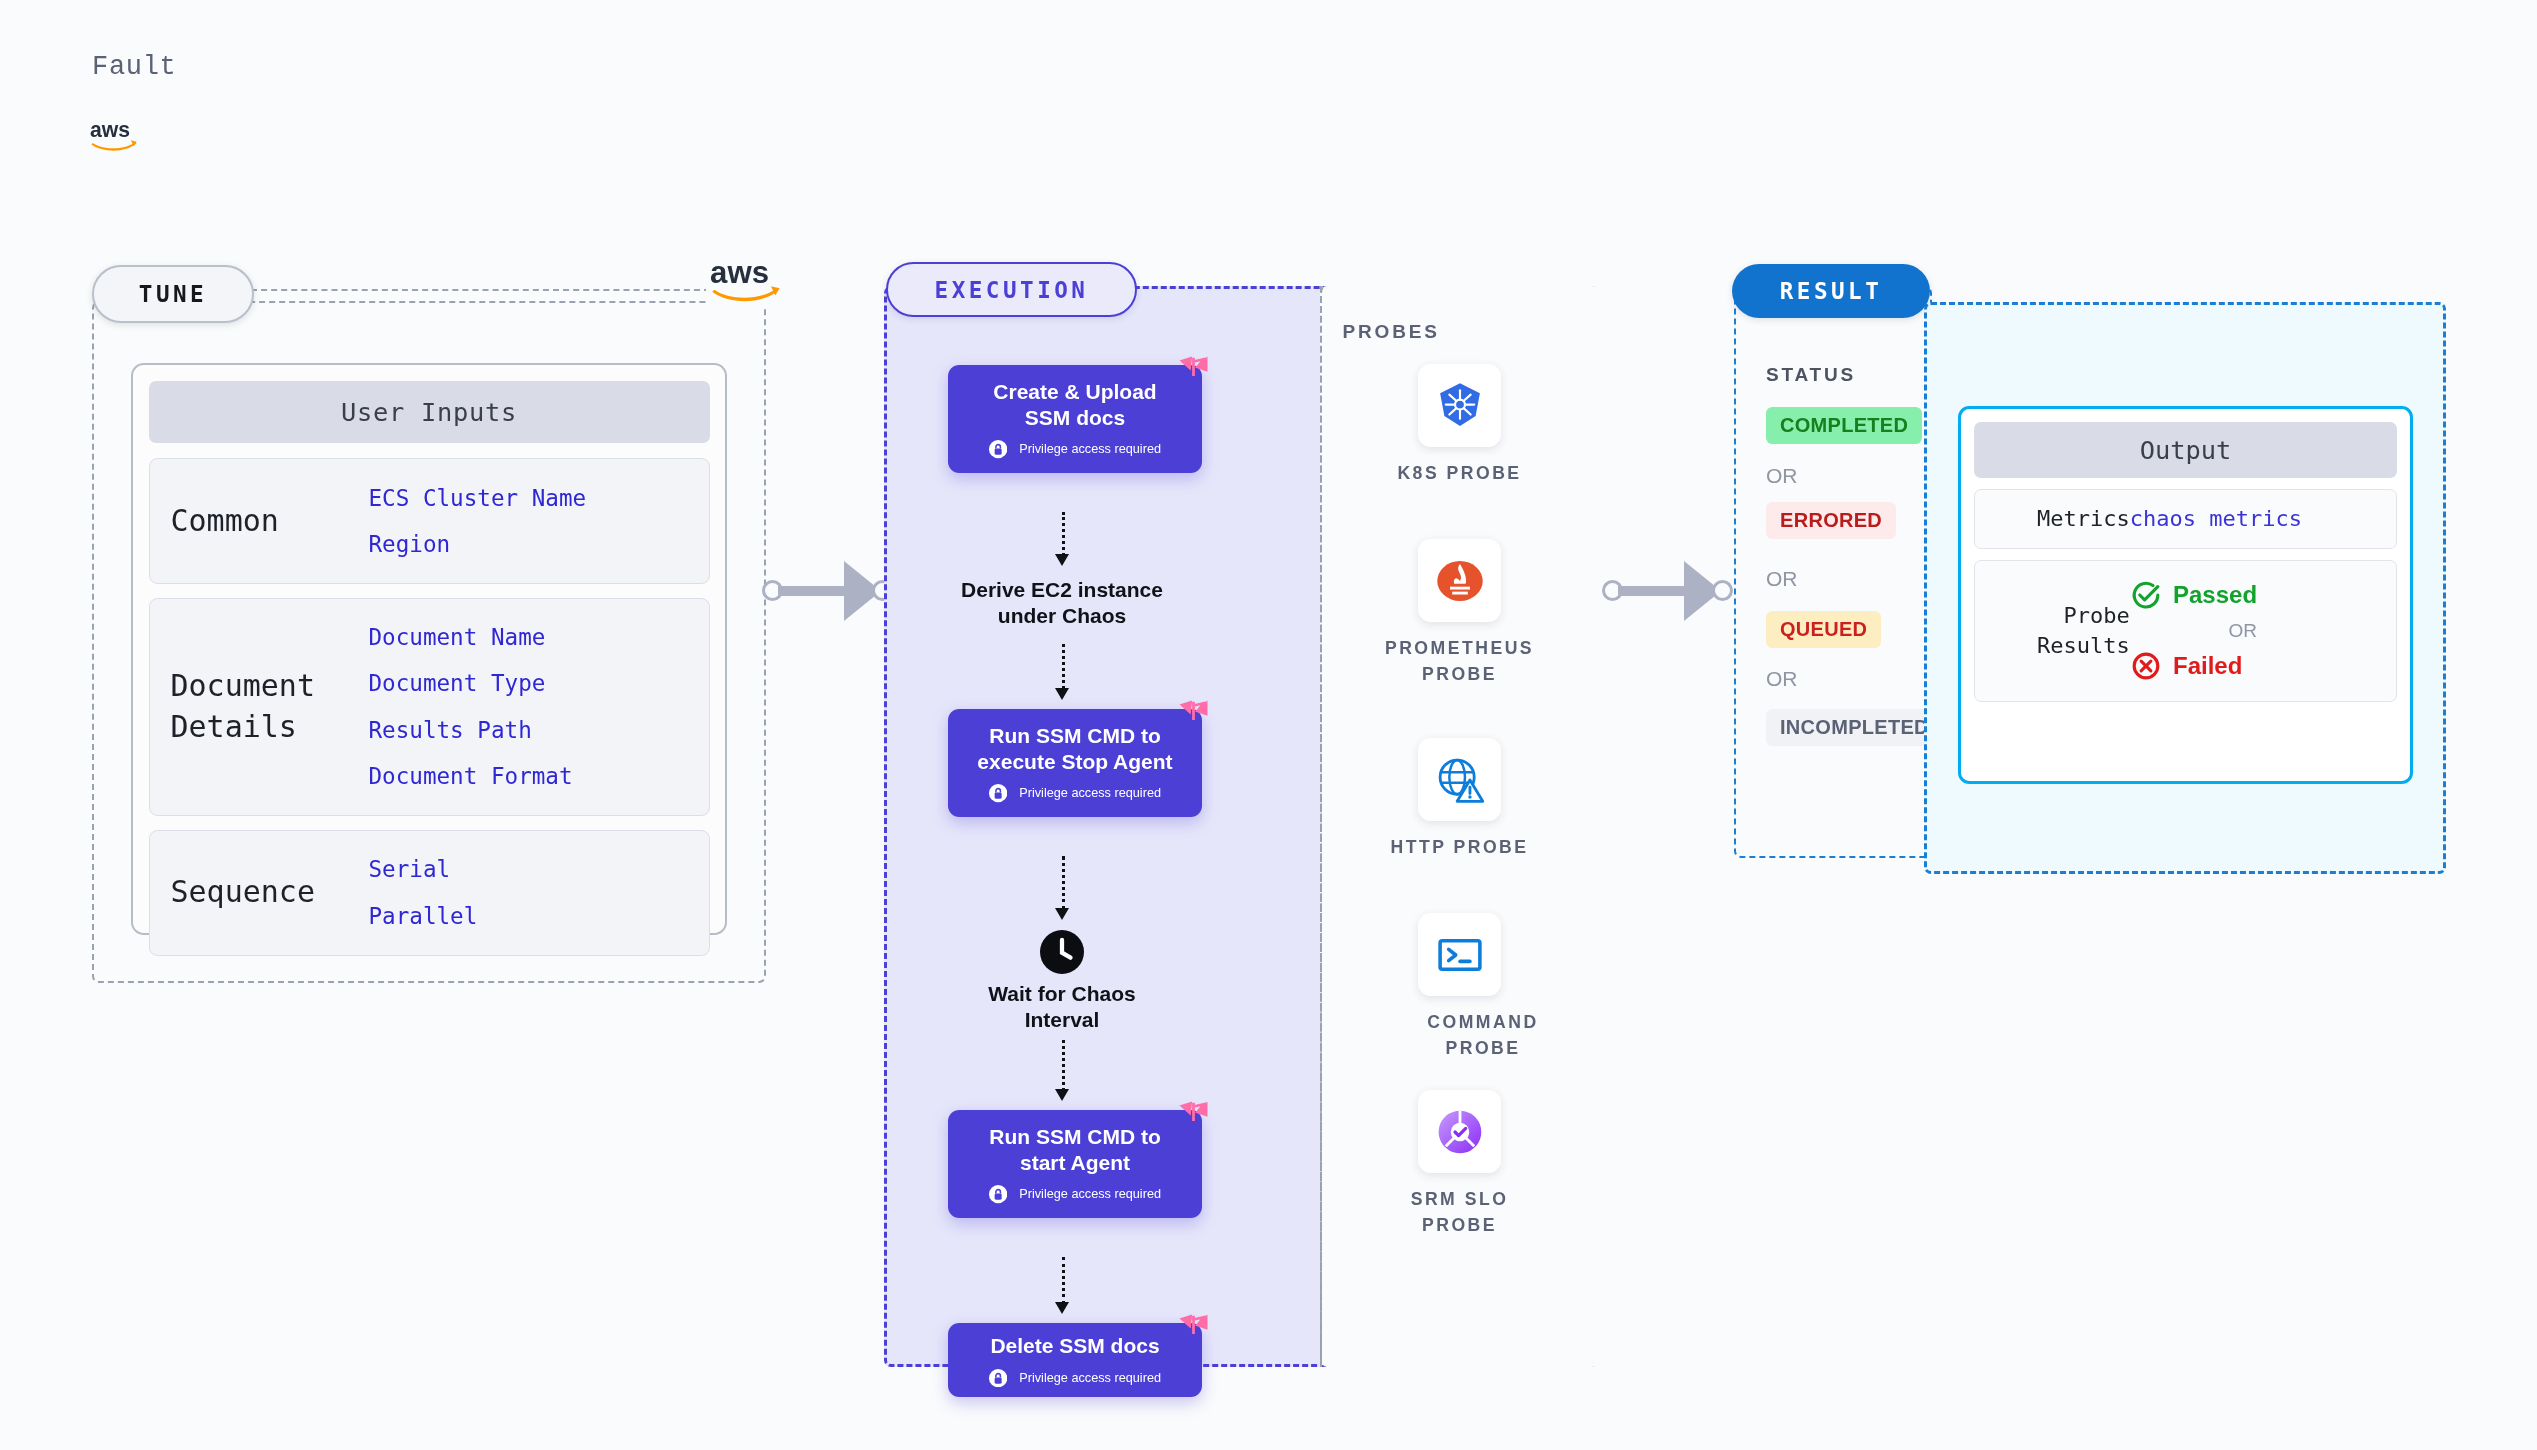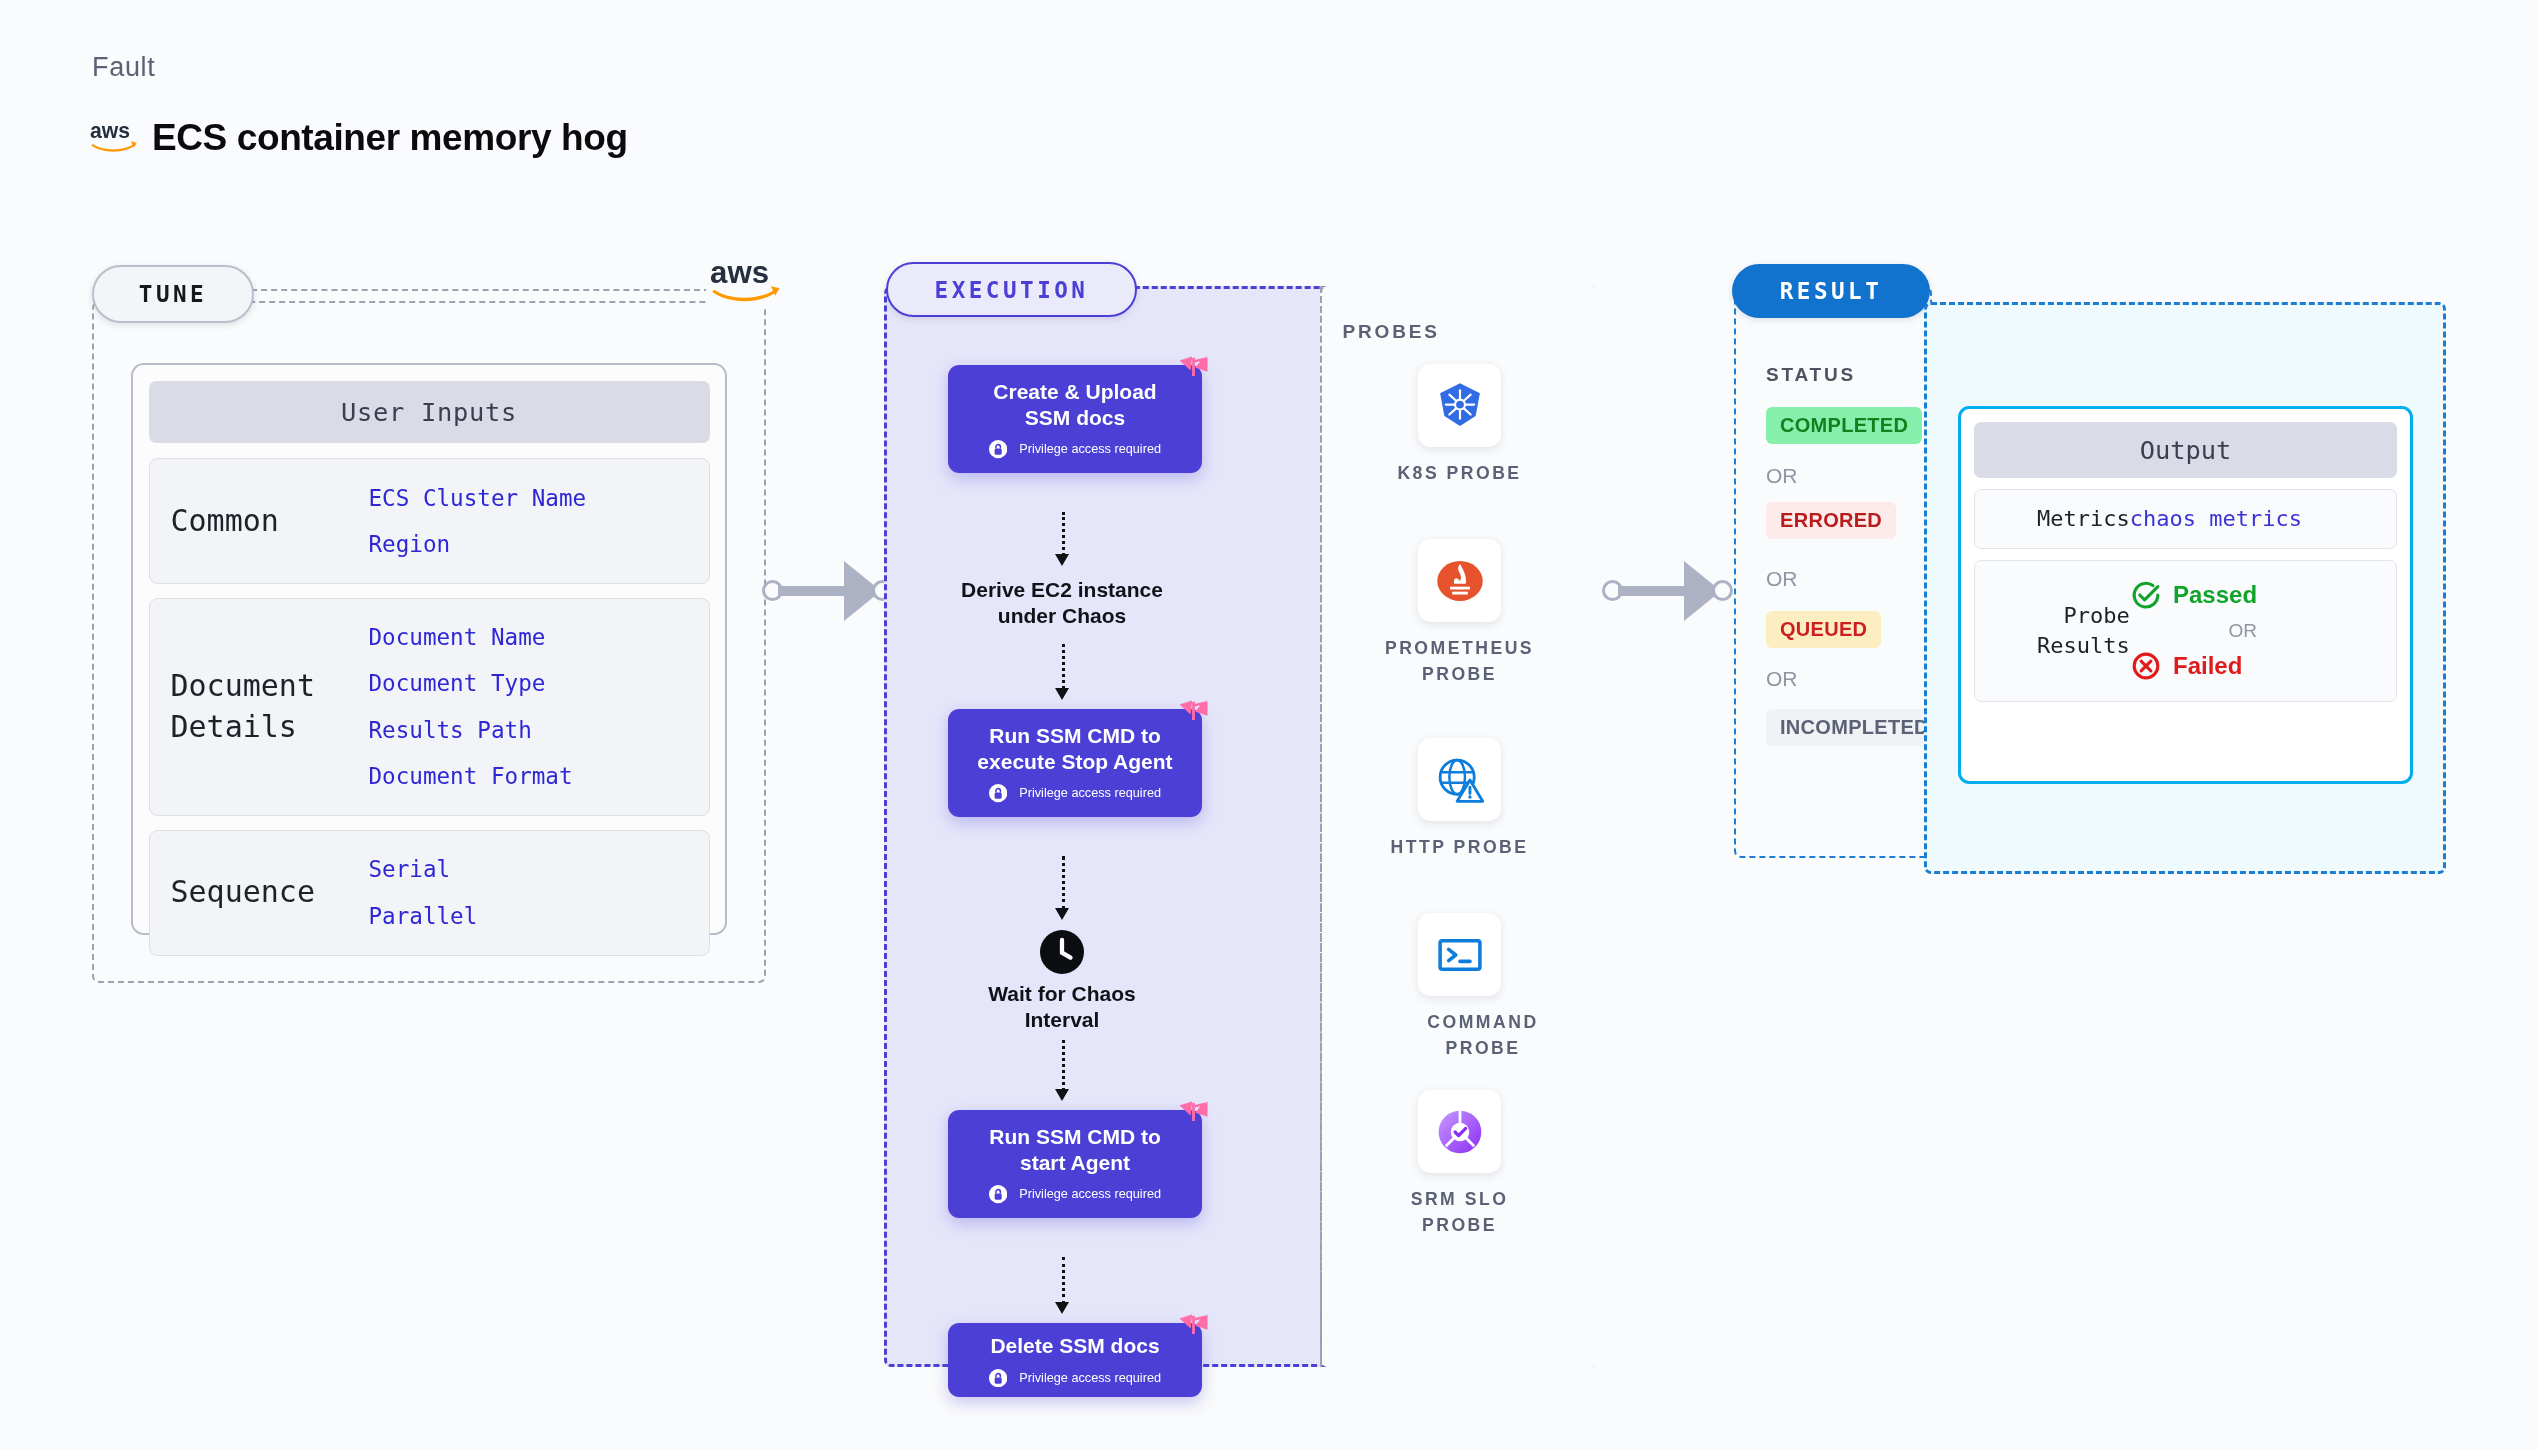--- a/index.html
+++ b/index.html
@@ -7,21 +7,21 @@
     width: 2538px; height: 1451px;
     background: #fafbfc;
     font-family: "Liberation Sans", sans-serif;
     overflow: hidden;
   }
   #root { position: relative; width: 2538px; height: 1451px; }
 
   
   .fault-label {
     position: absolute; left: 92px; top: 52px;
-    font-family: Liberation Sans, sans-serif;
+    font-family: Liberation Mono, monospace;
     font-size: 27px; color: #5b6275; letter-spacing: 0.7px;
   }
   .title-row {
     position: absolute; left: 90px; top: 119px;
     display: flex; align-items: center; gap: 14px;
   }
   .aws-logo { display: block; }
   .title-text {
     font-size: 37px; font-weight: bold; color: #0b0b0d;
     letter-spacing: -0.4px; line-height: 1;
@@ -239,21 +239,20 @@
 
   <div class="fault-label">Fault</div>
   <div class="title-row">
     <span class="aws-logo">
       <svg width="48" height="34" viewBox="0 0 68 48">
         <text x="0" y="26" font-family="Liberation Sans, sans-serif" font-size="30" font-weight="bold" fill="#252f3e">aws</text>
         <path d="M2 36 C 18 48, 52 48, 66 34 L 62 34 C 48 44, 18 44, 4 34 Z" fill="#ff9900"></path>
         <path d="M58 30 L 66 32 L 62 39 Z" fill="#ff9900"></path>
       </svg>
     </span>
-    <span class="title-text">ECS container memory hog</span>
   </div>
 
   <div id="tune-dash-line"></div>
   <div id="aws-corner">
     <svg width="71" height="51" viewBox="0 0 100 72">
       <text x="0" y="40" font-family="Liberation Sans, sans-serif" font-size="44" font-weight="bold" fill="#252f3e">aws</text>
       <path d="M3 52 C 26 70, 76 70, 97 49 L 91 49 C 70 64, 26 64, 6 49 Z" fill="#ff9900"></path>
       <path d="M86 44 L 98 47 L 92 57 Z" fill="#ff9900"></path>
     </svg>
   </div>

